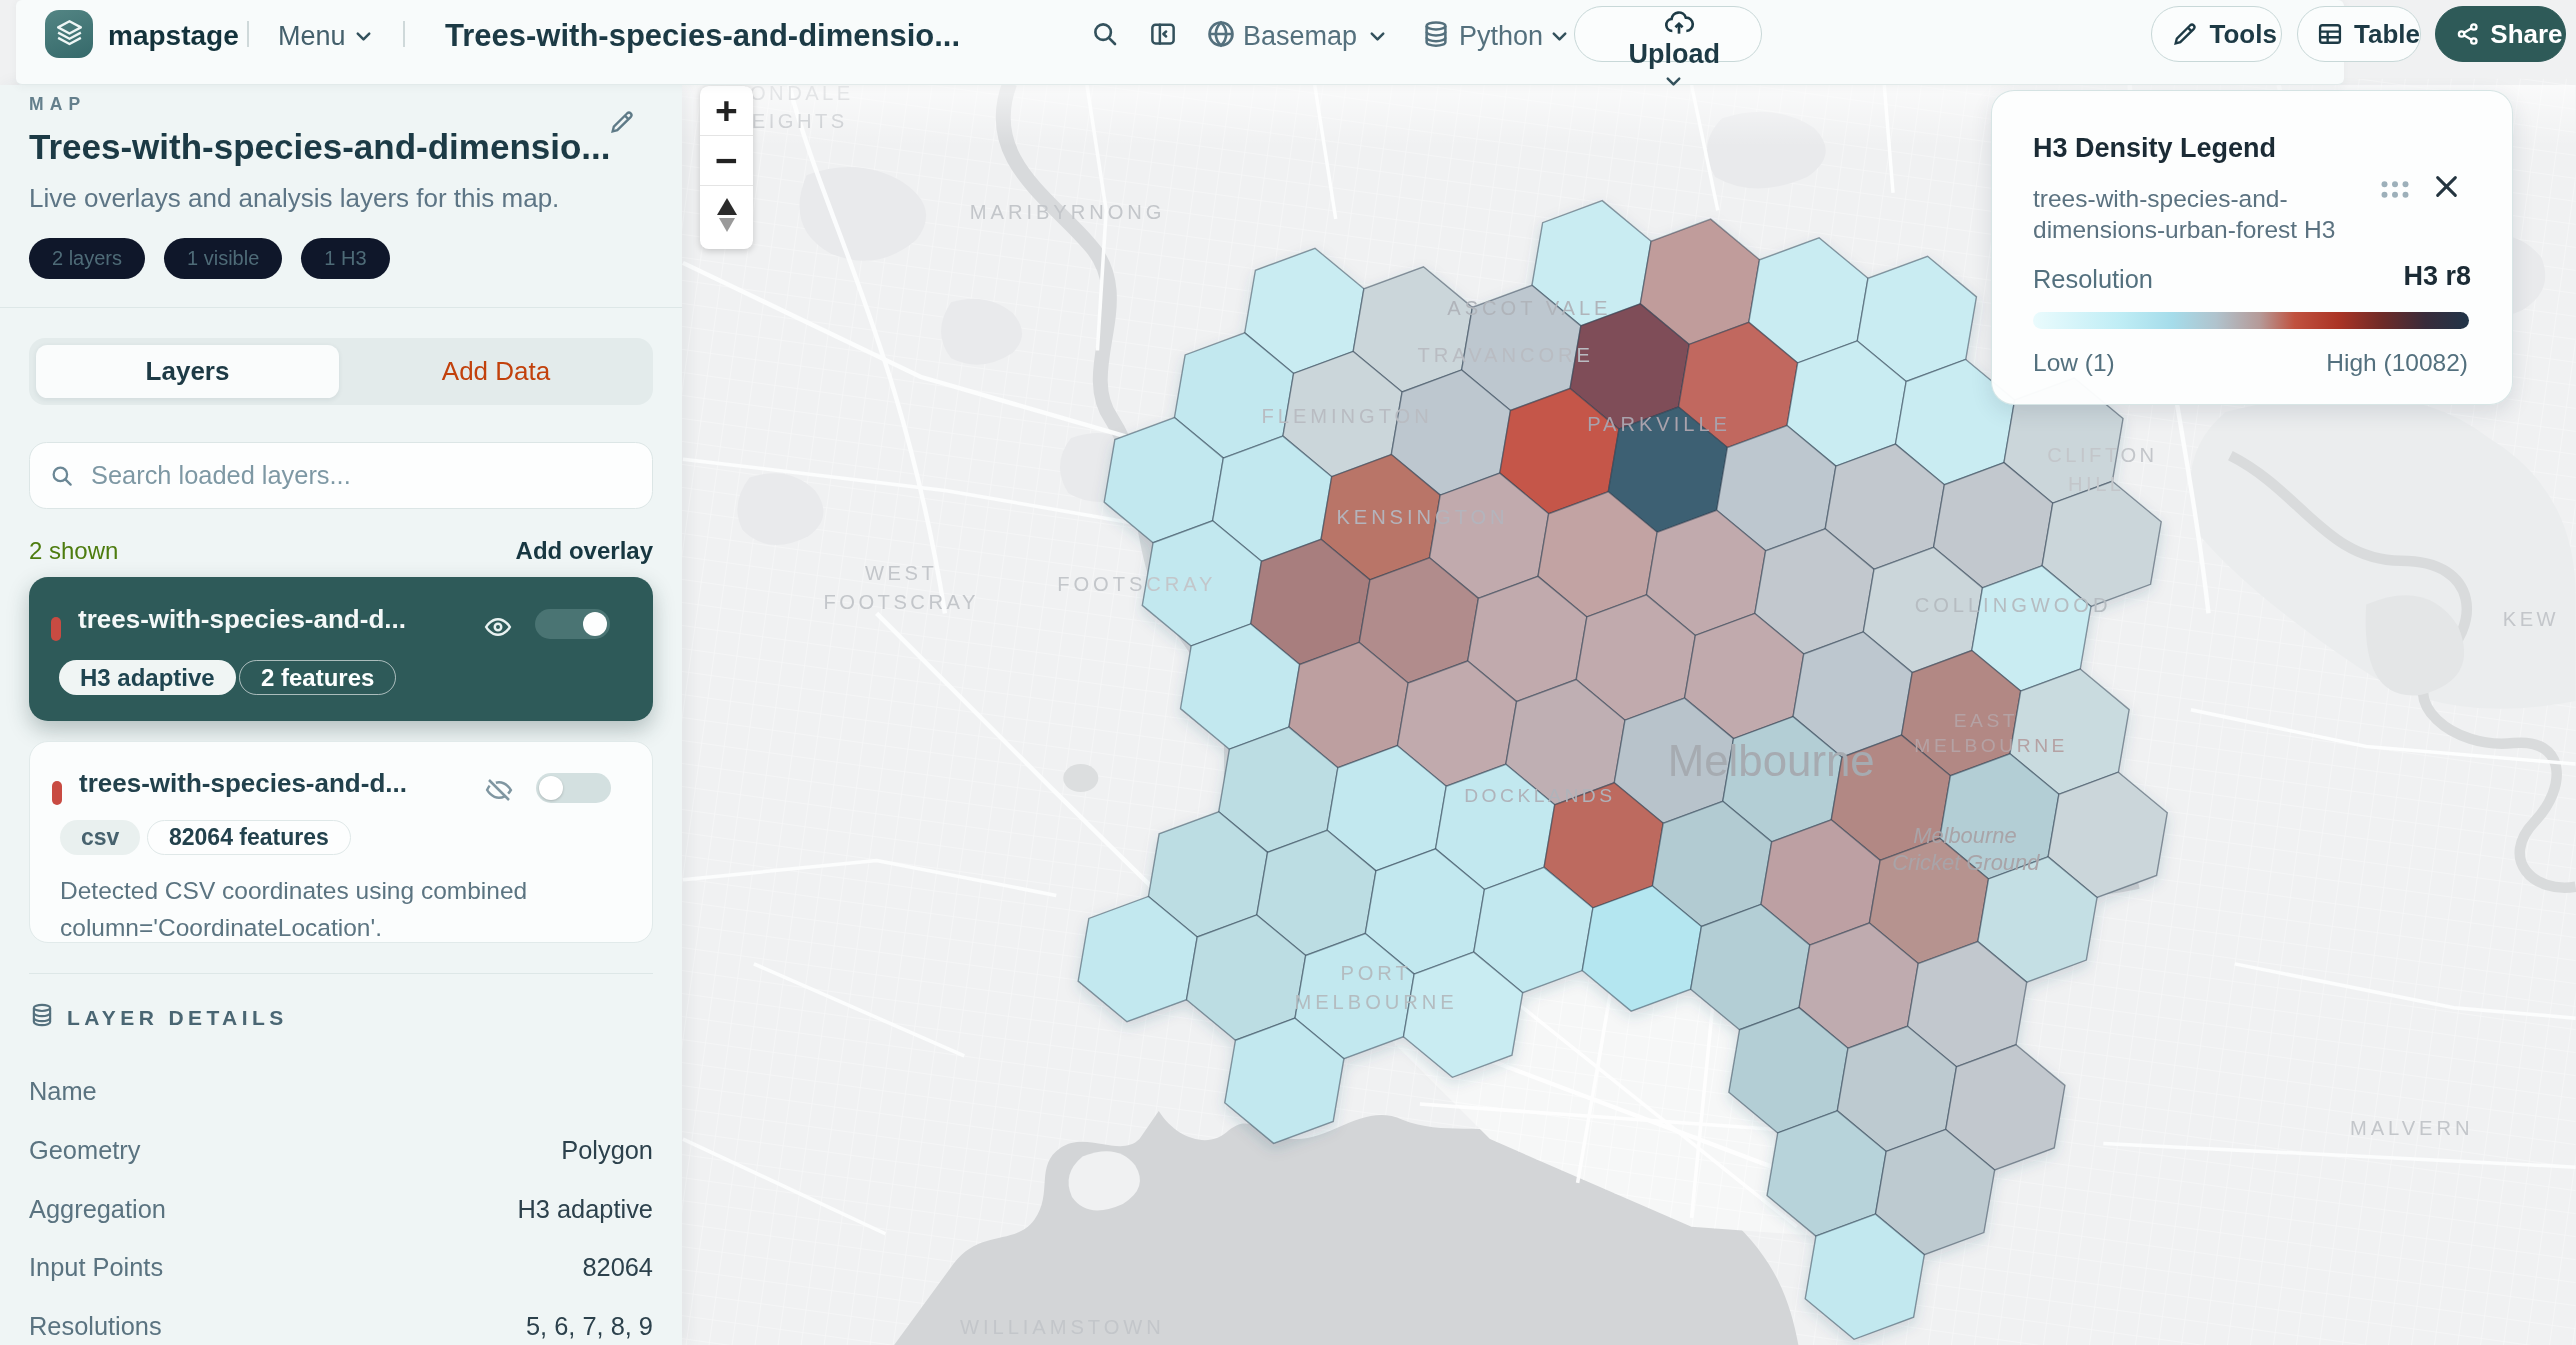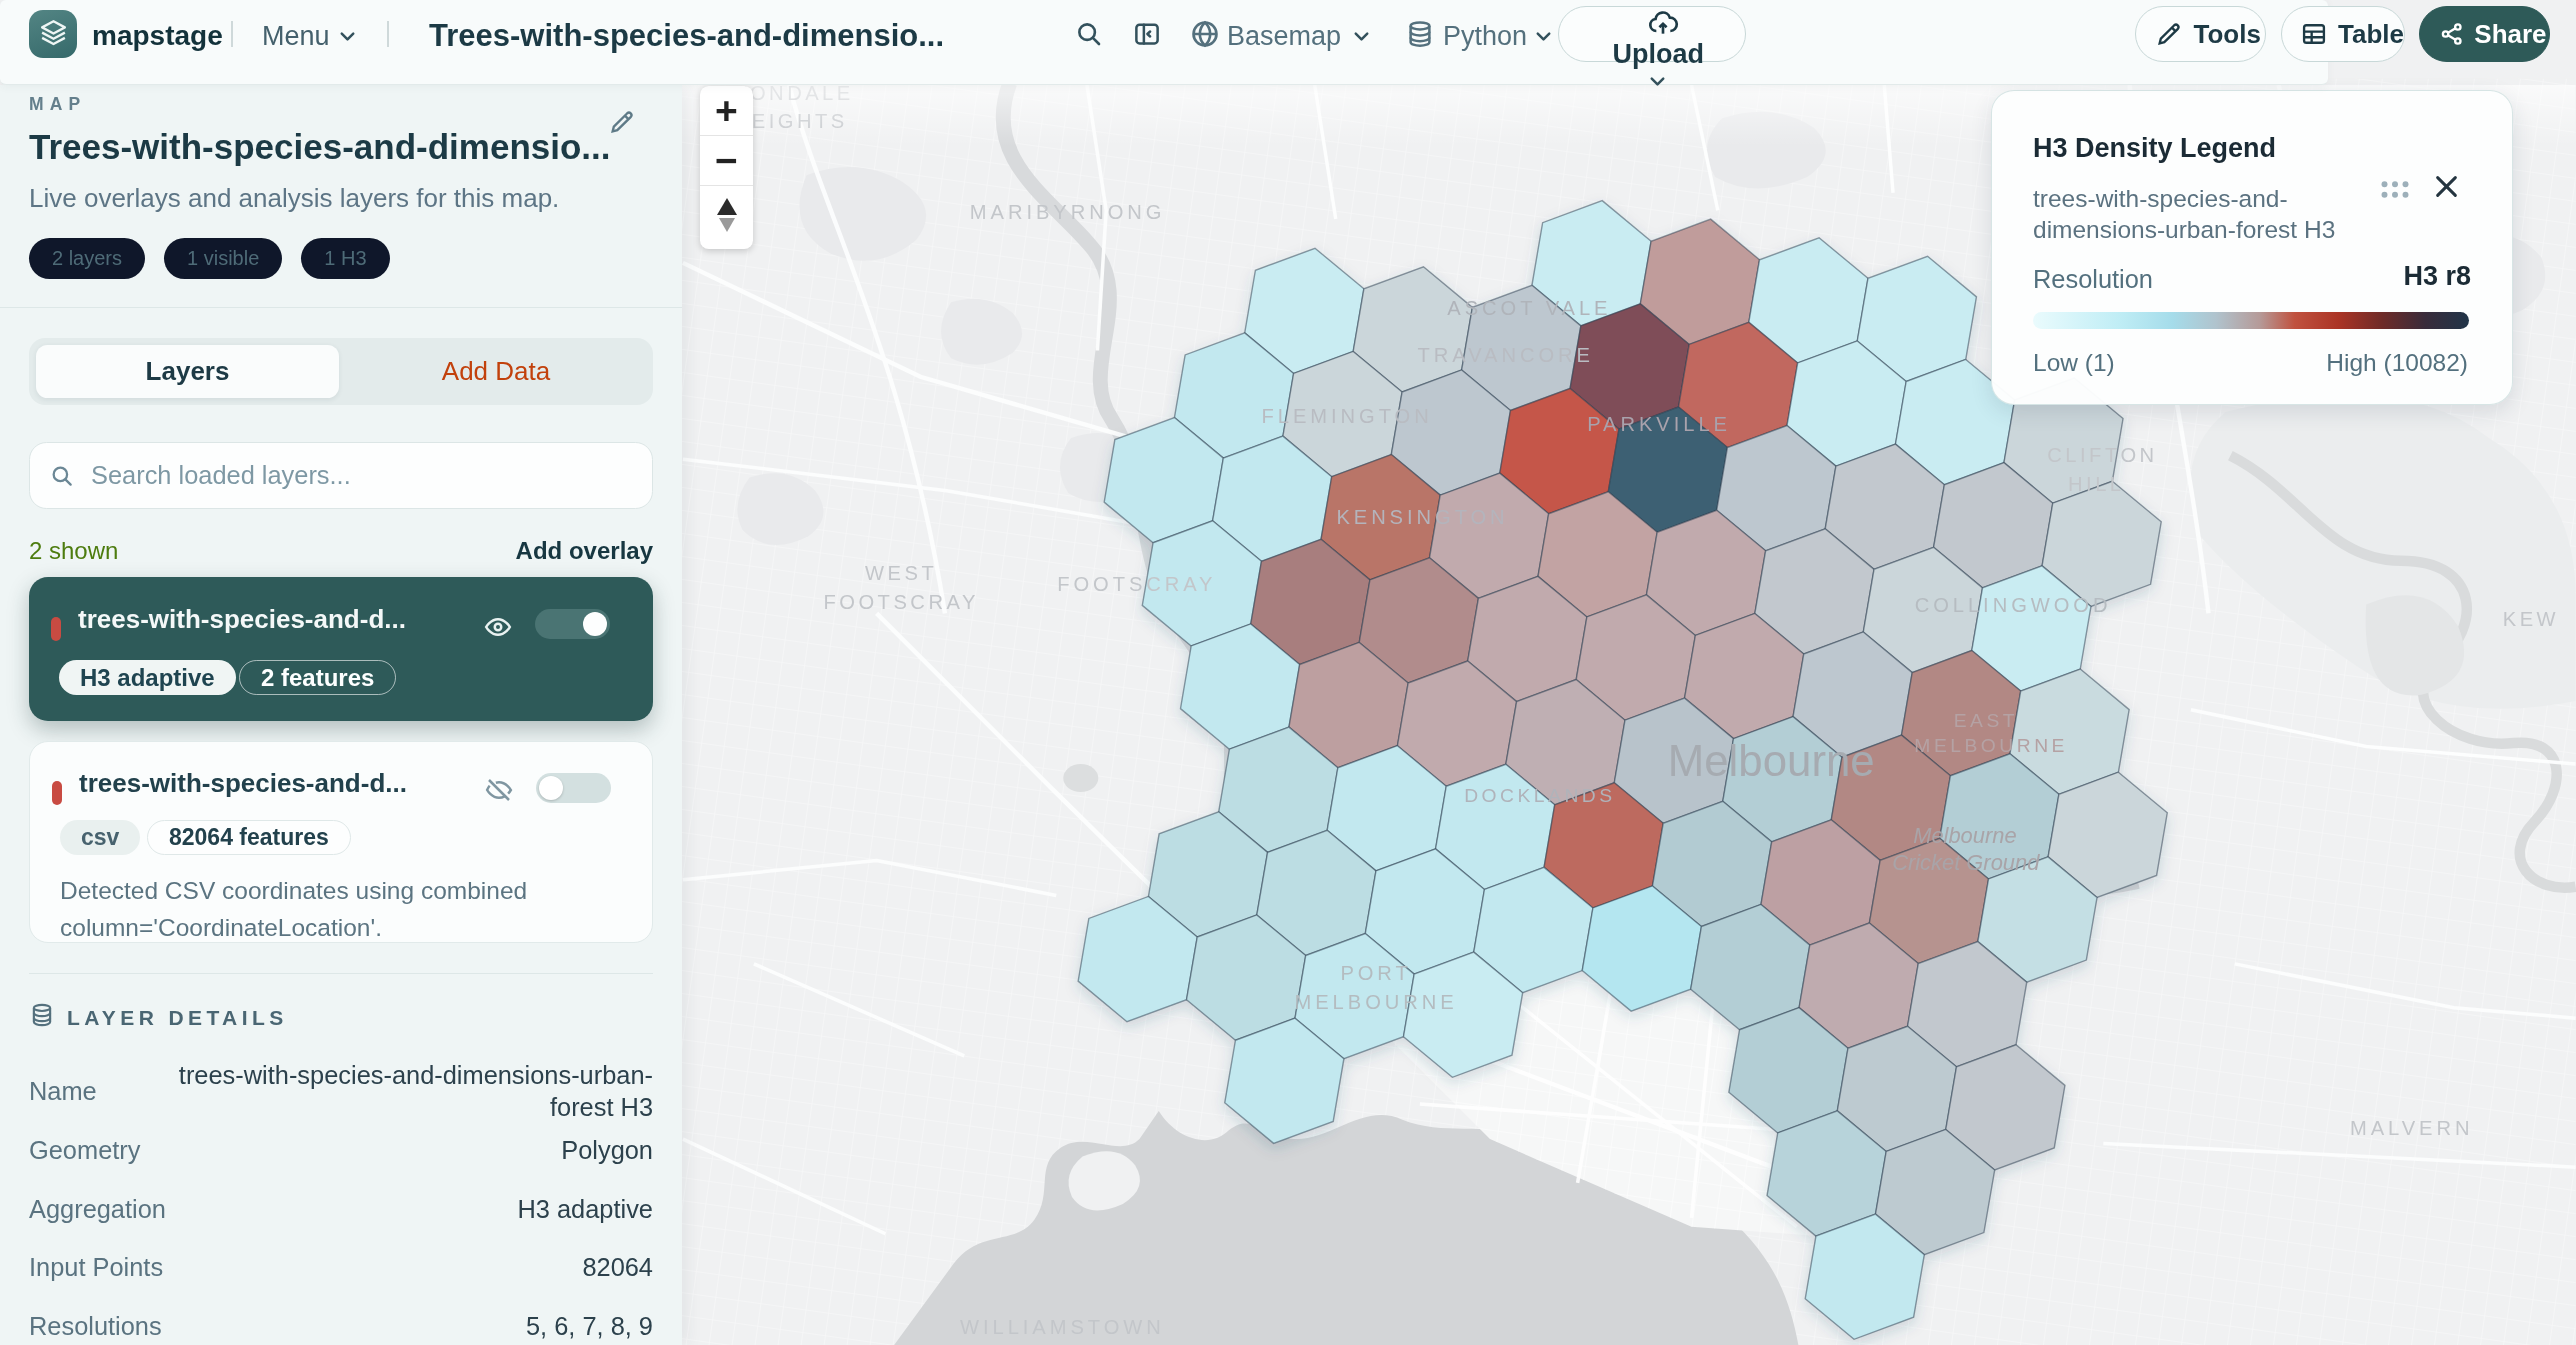--- a/index.html
+++ b/index.html
@@ -1,17 +1,17 @@
 <!DOCTYPE html>
 <html style="font-size:14px"><head><meta charset="utf-8">
 <style>
 * { margin:0; padding:0; box-sizing:border-box; }
 html,body { width:2576px; height:1345px; overflow:hidden; font-family:"Liberation Sans", sans-serif; background:#f0f1f2; }
 .abs { position:absolute; }
-#topbar { position:absolute; left:0; top:0; width:2328px; height:85px; background:#f8fbfb; border-bottom:1.8px solid #e2eaea; z-index:30; box-shadow:0 1.8px 8.8px rgba(50,70,80,0.05);border-radius:6px; }
+#topbar { position:absolute; left:16px; top:0; width:2328px; height:85px; background:#f8fbfb; border-bottom:1.8px solid #e2eaea; z-index:30; box-shadow:0 1.8px 8.8px rgba(50,70,80,0.05);border-radius:6px; }
 #sidebar { position:absolute; left:0; top:85px; width:682px; height:1260px; background:#eff5f5; z-index:20; box-shadow:5.3px 0 16px rgba(40,60,70,0.07); }
 .pill { position:absolute; top:6.1px; height:56px; border:1.8px solid #c8d8d8; background:#fbfdfd; border-radius:29px; display:flex; align-items:center; white-space:nowrap; }
 .chip { display:inline-flex; align-items:center; height:41px; border-radius:21px; background:#0f172a; color:#4e6b77; font-size:20px; padding:0 23px; margin-right:19px; }
 </style></head>
 <body>
 <svg class="abs" style="left:0;top:0;z-index:1" width="2576" height="1345" viewBox="0 0 2939 1535">
 <defs>
 <pattern id="grid" width="26" height="26" patternUnits="userSpaceOnUse" patternTransform="rotate(8)">
   <path d="M0 0H26M0 0V26" stroke="#ffffff" stroke-width="1.8"></path>
 </pattern>
@@ -286,21 +286,20 @@
   <div style="position:absolute;left:29px;top:888px;width:624px;height:0.9px;background:#dde7e7;"></div>
   <div style="position:absolute;left:29px;top:917px;"><svg width="26" height="26" viewBox="0 0 24 24" fill="none" stroke="#54707d" stroke-width="2">
         <ellipse cx="12" cy="5.5" rx="7.5" ry="2.8"></ellipse>
         <path d="M4.5 5.5v13c0 1.6 3.4 2.9 7.5 2.9s7.5-1.3 7.5-2.9v-13"></path>
         <path d="M4.5 10.2c0 1.6 3.4 2.9 7.5 2.9s7.5-1.3 7.5-2.9"></path>
         <path d="M4.5 14.8c0 1.6 3.4 2.9 7.5 2.9s7.5-1.3 7.5-2.9"></path>
       </svg></div>
   <div style="position:absolute;left:67px;top:921px;font-size:21px;font-weight:700;letter-spacing:4.4px;color:#4a6673;">LAYER DETAILS</div>
 
   <div style="position:absolute;left:29px;top:992px;font-size:25.4px;color:#5a7380;">Name</div>
-  <div style="position:absolute;right:29px;top:974px;font-size:25.4px;color:#2c414c;text-align:right;line-height:32px;">trees-with-species-and-dimensions-urban-<br>forest H3</div>
   <div style="position:absolute;left:29px;top:1051px;font-size:25.4px;color:#5a7380;">Geometry</div>
   <div style="position:absolute;right:29px;top:1051px;font-size:25.4px;color:#2c414c;">Polygon</div>
   <div style="position:absolute;left:29px;top:1110px;font-size:25.4px;color:#5a7380;">Aggregation</div>
   <div style="position:absolute;right:29px;top:1110px;font-size:25.4px;color:#2c414c;">H3 adaptive</div>
   <div style="position:absolute;left:29px;top:1168px;font-size:25.4px;color:#5a7380;">Input Points</div>
   <div style="position:absolute;right:29px;top:1168px;font-size:25.4px;color:#2c414c;">82064</div>
   <div style="position:absolute;left:29px;top:1227px;font-size:25.4px;color:#5a7380;">Resolutions</div>
   <div style="position:absolute;right:29px;top:1227px;font-size:25.4px;color:#2c414c;">5, 6, 7, 8, 9</div>
 </div>
 

